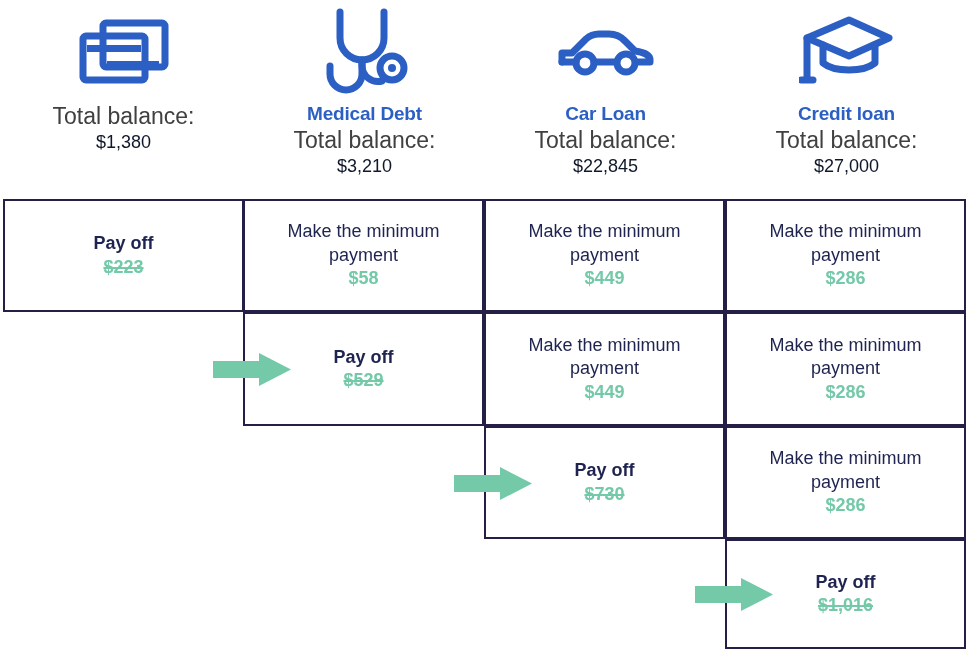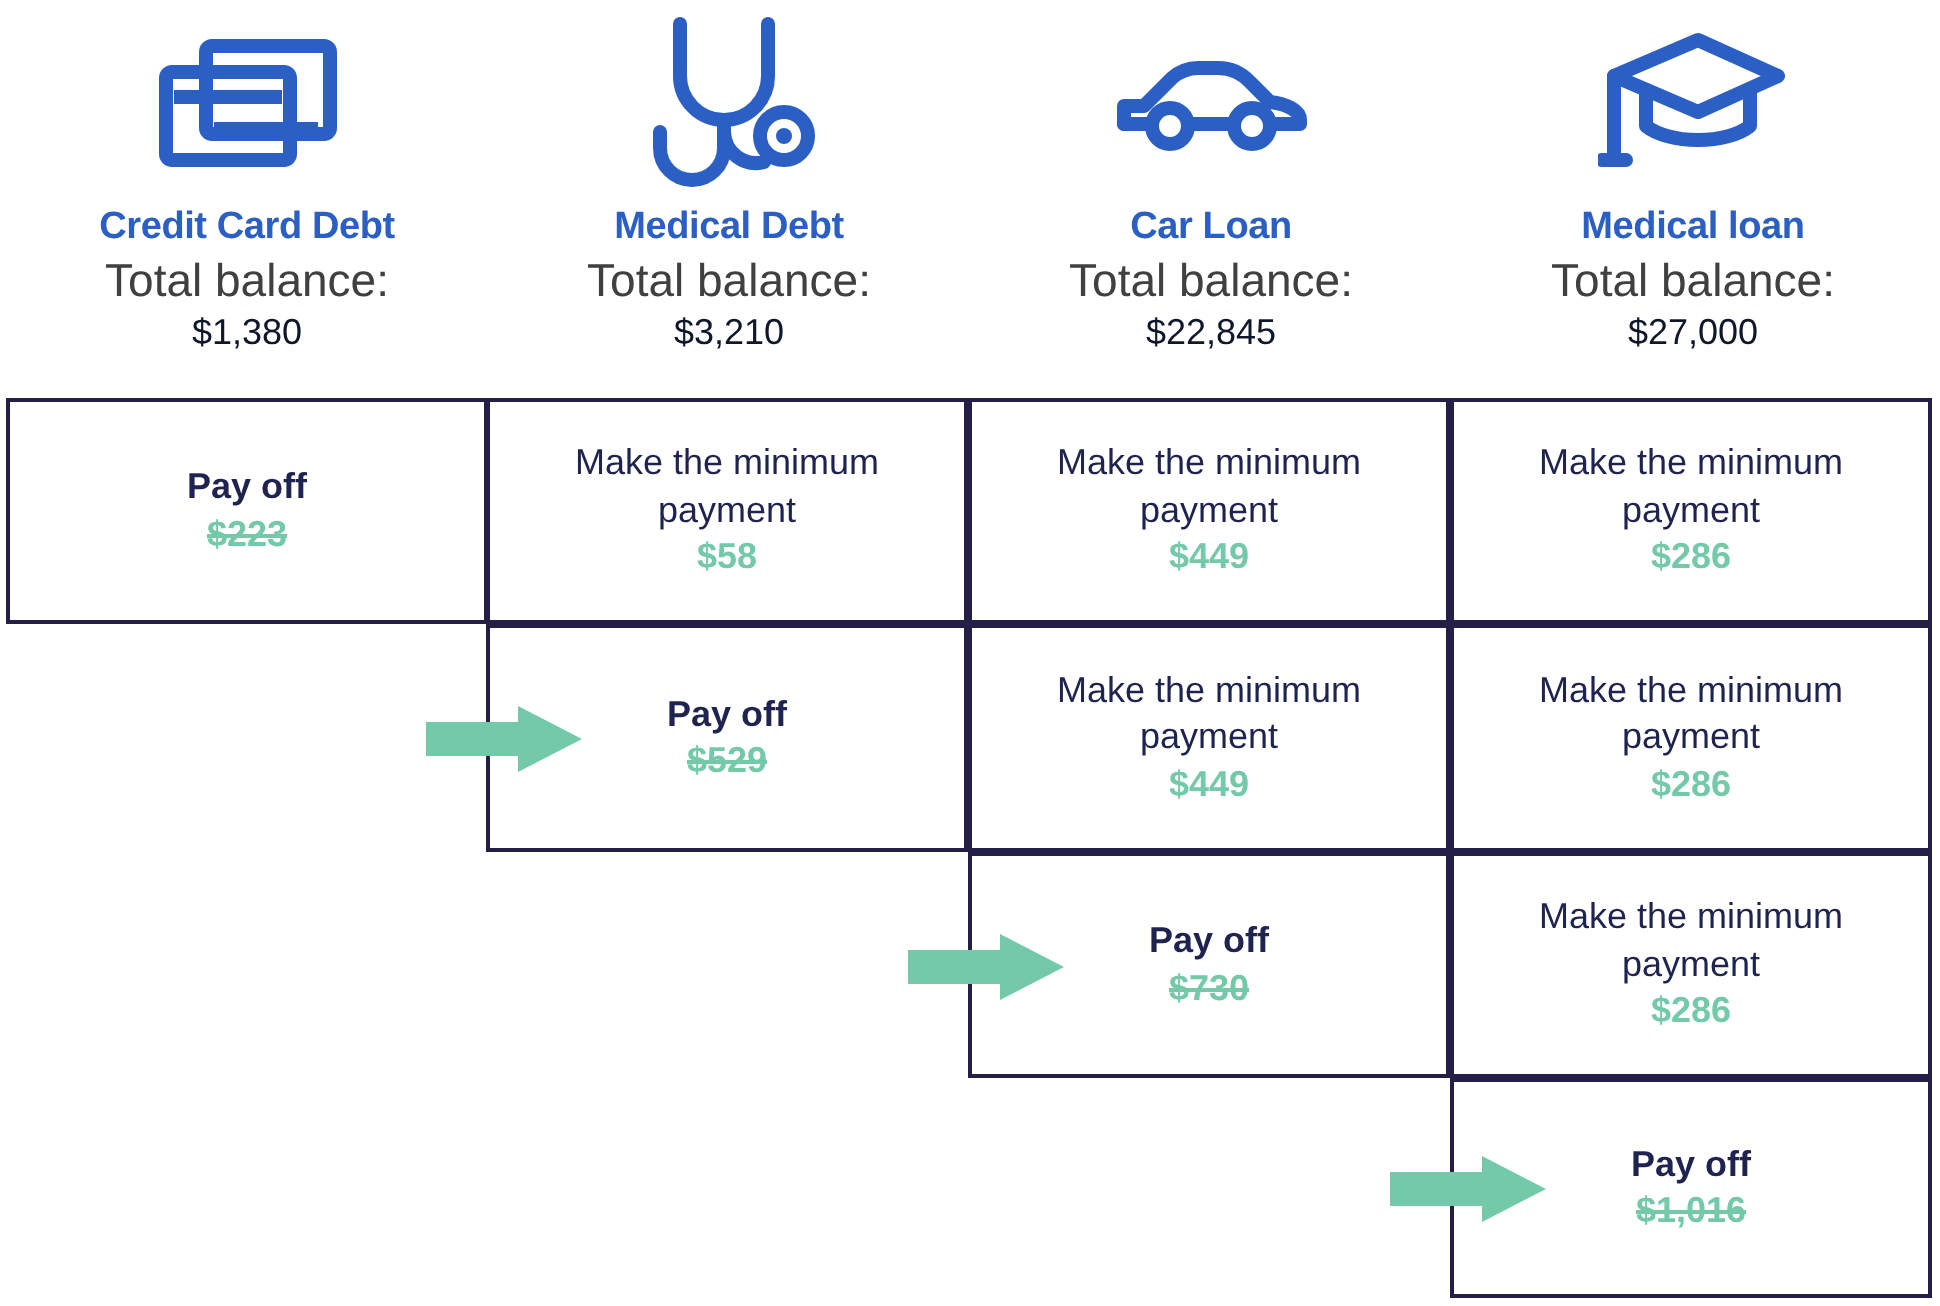--- a/index.html
+++ b/index.html
@@ -115,21 +115,20 @@
     <div class="debt-icon">
       <svg width="94" height="72" viewBox="0 0 94 72">
         <g fill="none" stroke="#2b5fc4" stroke-width="7" stroke-linejoin="round">
           <rect x="26" y="7" width="62" height="44" rx="3"></rect>
           <rect x="6" y="20" width="62" height="44" rx="3"></rect>
         </g>
         <rect x="10" y="29" width="54" height="7" fill="#2b5fc4"></rect>
         <rect x="30" y="45" width="52" height="7" fill="#2b5fc4"></rect>
       </svg>
     </div>
-    <div class="debt-title">Credit Card Debt</div>
     <div class="debt-balance-label">Total balance:</div>
     <div class="debt-balance-amount">$1,380</div>
   </div>
 
   <div class="debt-col">
     <div class="debt-icon">
       <svg width="94" height="96" viewBox="0 0 94 96">
         <g fill="none" stroke="#2b5fc4" stroke-width="7" stroke-linecap="round">
           <path d="M22 8 v26 a22 22 0 0 0 44 0 V8"></path>
           <path d="M44 56 v14 a16 16 0 0 1 -32 0 v-8"></path>
@@ -165,21 +164,21 @@
     <div class="debt-icon">
       <svg width="96" height="76" viewBox="0 0 96 76">
         <g fill="none" stroke="#2b5fc4" stroke-width="7" stroke-linejoin="round" stroke-linecap="round">
           <path d="M8 24 L50 6 L90 24 L50 42 Z"></path>
           <path d="M24 31 v18 a30 14 0 0 0 52 0 v-18"></path>
           <path d="M8 24 v40"></path>
           <path d="M2 66 h12"></path>
         </g>
       </svg>
     </div>
-    <div class="debt-title">Medical loan</div>
+    <div class="debt-title">Credit loan</div>
     <div class="debt-balance-label">Total balance:</div>
     <div class="debt-balance-amount">$27,000</div>
   </div>
 
 </div>
 
 <div id="grid">
     <div class="cell" style="left: 3px; top: 199px; width: 241px; height: 113px;">
       <div class="cell-action payoff">Pay off</div>
       <div class="cell-amount struck">$223</div>

